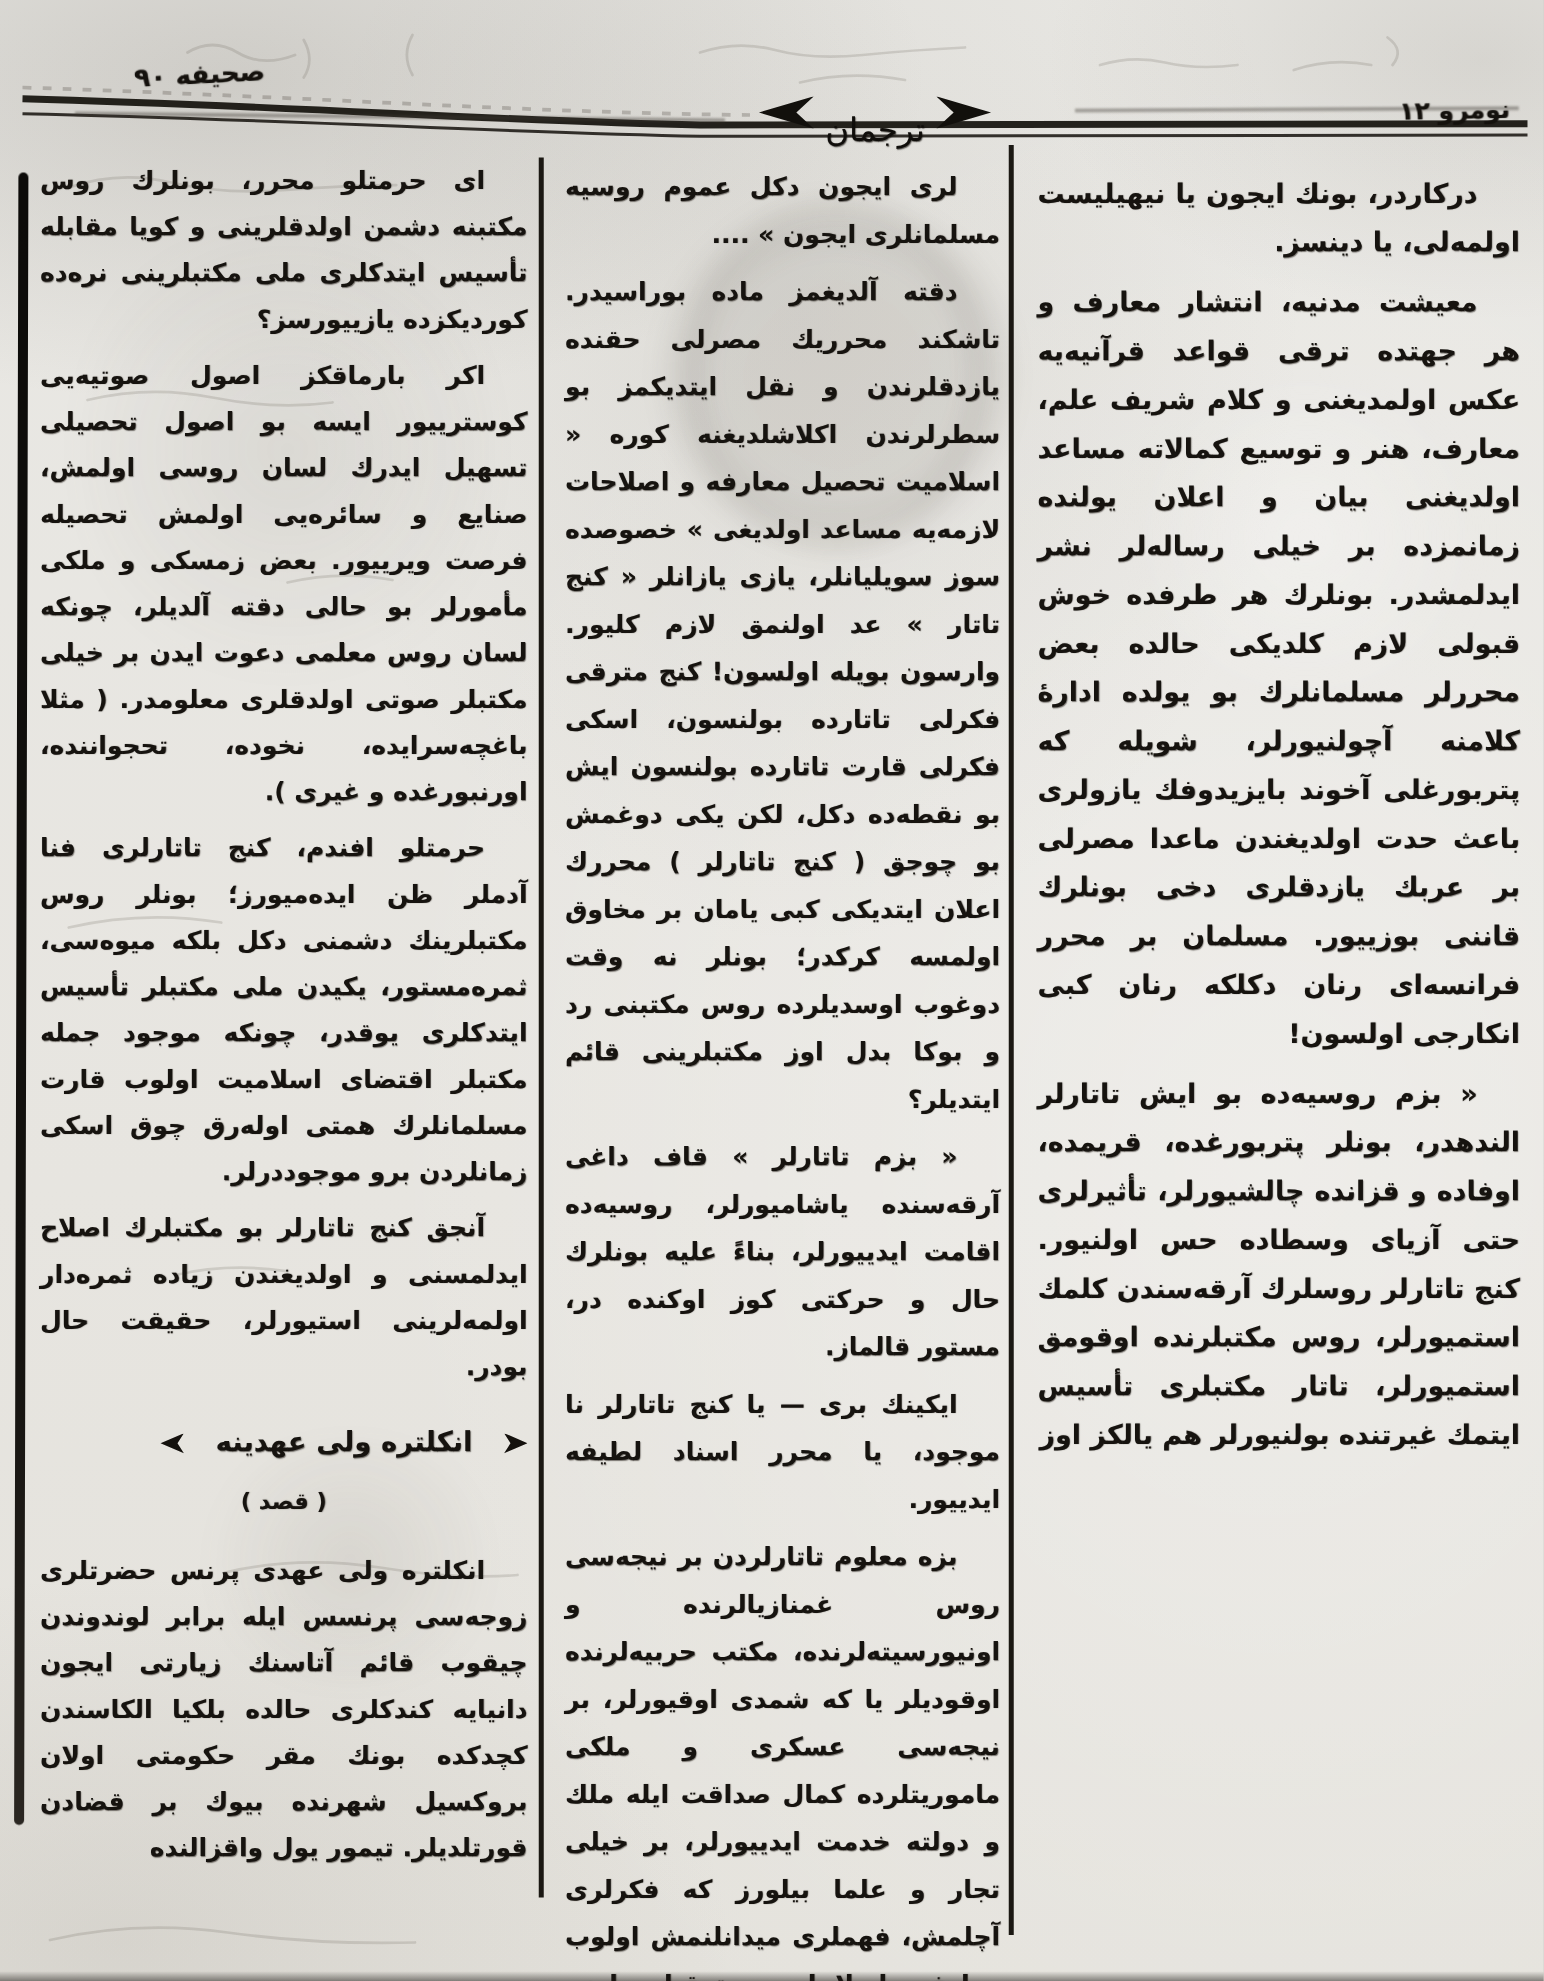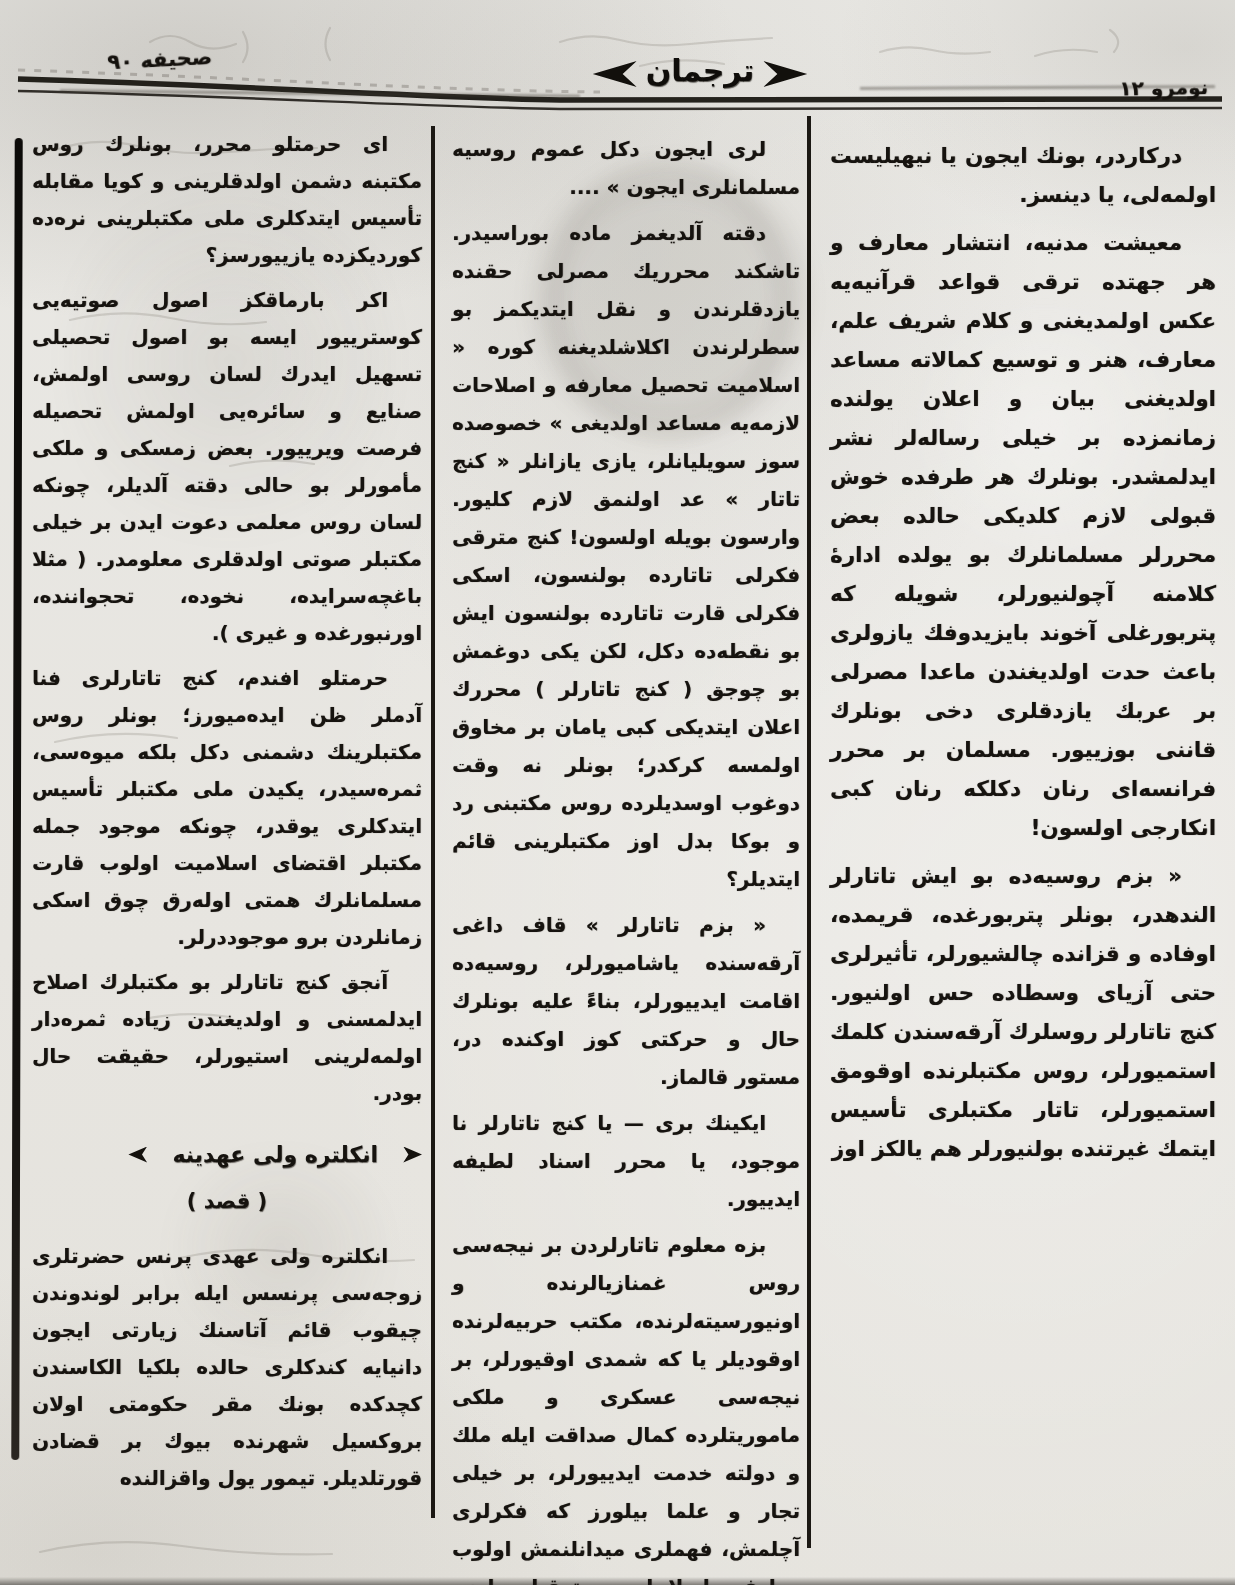--- a/index.html
+++ b/index.html
@@ -30,23 +30,23 @@
     position:absolute;left:1098px;top:76px;width:110px;
     font-size:20px;font-weight:bold;color:#14110d;direction:rtl;
     transform:rotate(-1deg);text-shadow:0.5px 0.5px 1px rgba(20,15,10,.6);
     filter:blur(.3px);
   }
   .masthead{
     position:absolute;left:700px;top:56px;transform:translateX(-50%);
     display:flex;align-items:center;gap:7px;direction:rtl;
   }
   .masthead-title{
-    font-size:30px;font-weight:bold;color:#0f0d0a;
+    font-size:26px;font-weight:normal;color:#0f0d0a;
     text-shadow:0.6px 0.6px 1px rgba(15,12,8,.65);
-    letter-spacing:1px;line-height:1;padding:0 2px 6px;
+    letter-spacing:1px;line-height:1;padding:0 2px 6px;margin-top:36px;
   }
   .flag{display:inline-block;width:44px;height:26px;background:#12100c;filter:blur(.3px);}
   .flag-left{clip-path:polygon(0 50%,100% 0,68% 50%,100% 100%);}
   .flag-right{clip-path:polygon(100% 50%,0 0,32% 50%,0 100%);}
   .mast-line{position:absolute;height:3px;background:rgba(62,57,50,.42);filter:blur(1px);}
   .mast-line.l{left:60px;top:92px;width:520px;transform:rotate(.6deg);}
   .mast-line.r{left:860px;top:86px;width:355px;transform:rotate(-.3deg);}
   
   .vrule{position:absolute;width:3.5px;background:#1b1813;filter:blur(.25px);}
   .vrule-1{left:431px;top:126px;height:1392px;}
@@ -76,21 +76,21 @@
   .section-heading{
     margin:24px 0 10px;display:flex;align-items:center;justify-content:flex-start;gap:10px;
     font-size:22px;font-weight:bold;text-indent:0;
   }
   .section-heading .txt{text-shadow:0.5px 0.5px 1px rgba(20,15,10,.6);}
   .orn{display:inline-block;width:34px;height:16px;background:#14110d;filter:blur(.3px);}
   .orn-r{clip-path:polygon(100% 50%,45% 0,60% 50%,45% 100%);}
   .orn-r::after{content:"";}
   .orn-l{clip-path:polygon(0 50%,55% 0,40% 50%,55% 100%);}
   .section-subheading{
-    text-align:center;font-size:21px;font-weight:bold;margin:6px 0 18px;
+    text-align:center;font-size:18px;font-weight:bold;margin:6px 0 18px;
     text-shadow:0.5px 0.5px 1px rgba(20,15,10,.6);
   }
   
   .scribbles{position:absolute;left:0;top:0;width:1235px;height:1585px;pointer-events:none;}
   .stain{position:absolute;pointer-events:none;border-radius:50%;}
   .stain-1{left:520px;top:150px;width:300px;height:300px;
     background:radial-gradient(circle, rgba(90,85,76,.10) 0 45%, rgba(90,85,76,.16) 55%, transparent 70%);
     filter:blur(7px);}
   .stain-2{left:60px;top:150px;width:340px;height:420px;
     background:radial-gradient(circle, rgba(95,90,80,.10), transparent 70%);filter:blur(9px);}
@@ -163,21 +163,21 @@
     <p>لرى ايجون دكل عموم روسيه مسلمانلرى ايجون » ....</p>
     <p>دقته آلديغمز ماده بوراسيدر. تاشكند محرريك مصرلى حقنده يازدقلرندن و نقل ايتديكمز بو سطرلرندن اكلاشلديغنه كوره « اسلاميت تحصيل معارفه و اصلاحات لازمه‌يه مساعد اولديغى » خصوصده سوز سويليانلر، يازى يازانلر « كنج تاتار » عد اولنمق لازم كليور. وارسون بويله اولسون! كنج مترقى فكرلى تاتارده بولنسون، اسكى فكرلى قارت تاتارده بولنسون ايش بو نقطه‌ده دكل، لكن يكى دوغمش بو چوجق ( كنج تاتارلر ) محررك اعلان ايتديكى كبى يامان بر مخاوق اولمسه كركدر؛ بونلر نه وقت دوغوب اوسديلرده روس مكتبنى رد و بوكا بدل اوز مكتبلرينى قائم ايتديلر؟</p>
     <p>« بزم تاتارلر » قاف داغى آرقه‌سنده ياشاميورلر، روسيه‌ده اقامت ايدييورلر، بناءً عليه بونلرك حال و حركتى كوز اوكنده در، مستور قالماز.</p>
     <p>ايكينك برى — يا كنج تاتارلر نا موجود، يا محرر اسناد لطيفه ايدييور.</p>
     <p>بزه معلوم تاتارلردن بر نيجه‌سى روس غمنازيالرنده و اونيورسيته‌لرنده، مكتب حربيه‌لرنده اوقوديلر يا كه شمدى اوقيورلر، بر نيجه‌سى عسكرى و ملكى ماموريتلرده كمال صداقت ايله ملك و دولته خدمت ايدييورلر، بر خيلى تجار و علما بيلورز كه فكرلرى آچلمش، فهملرى ميدانلنمش اولوب معارف، اصلاحات و ترقيات ارزو ايدييورلر، بش اون محررلر و مترجملر ظهور ايتمشدركه هر نه يازسه‌لرده معارفه و روس مكتبنه قارشو بر سوز يازمامشلردر، يازه‌مزلر. يوز يا كه ايكى يوز معلم ( اوچيتيل ) مسلمانلر واردركه بونلر هپ روس</p>
   </section>
 
   <section class="col col-left">
     <p>اى حرمتلو محرر، بونلرك روس مكتبنه دشمن اولدقلرينى و كويا مقابله تأسيس ايتدكلرى ملى مكتبلرينى نره‌ده كورديكزده يازييورسز؟</p>
     <p>اكر بارماقكز اصول صوتيه‌يى كوسترييور ايسه بو اصول تحصيلى تسهيل ايدرك لسان روسى اولمش، صنايع و سائره‌يى اولمش تحصيله فرصت ويرييور. بعض زمسكى و ملكى مأمورلر بو حالى دقته آلديلر، چونكه لسان روس معلمى دعوت ايدن بر خيلى مكتبلر صوتى اولدقلرى معلومدر. ( مثلا باغچه‌سرايده، نخوده، تحجواننده، اورنبورغده و غيرى ).</p>
-    <p>حرمتلو افندم، كنج تاتارلرى فنا آدملر ظن ايده‌ميورز؛ بونلر روس مكتبلرينك دشمنى دكل بلكه ميوه‌سى، ثمره‌سيدر، يكيدن ملى مكتبلر تأسيس ايتدكلرى يوقدر، چونكه موجود جمله مكتبلر اقتضاى اسلاميت اولوب قارت مسلمانلرك همتى اوله‌رق چوق اسكى زمانلردن برو موجوددرلر.</p>
+    <p>حرمتلو افندم، كنج تاتارلرى فنا آدملر ظن ايده‌ميورز؛ بونلر روس مكتبلرينك دشمنى دكل بلكه ميوه‌سى، ثمره‌مستور، يكيدن ملى مكتبلر تأسيس ايتدكلرى يوقدر، چونكه موجود جمله مكتبلر اقتضاى اسلاميت اولوب قارت مسلمانلرك همتى اوله‌رق چوق اسكى زمانلردن برو موجوددرلر.</p>
     <p>آنجق كنج تاتارلر بو مكتبلرك اصلاح ايدلمسنى و اولديغندن زياده ثمره‌دار اولمه‌لرينى استيورلر، حقيقت حال بودر.</p>
 
     <h2 class="section-heading">
       <span class="orn orn-r"></span>
       <span class="txt">انكلتره ولى عهدينه</span>
       <span class="orn orn-l"></span>
     </h2>
     <div class="section-subheading">( قصد )</div>
 
     <p>انكلتره ولى عهدى پرنس حضرتلرى زوجه‌سى پرنسس ايله برابر لوندوندن چيقوب قائم آتاسنك زيارتى ايجون دانيايه كندكلرى حالده بلكيا الكاسندن كچدكده بونك مقر حكومتى اولان بروكسيل شهرنده بيوك بر قضادن قورتلديلر. تيمور يول واقزالنده</p>

